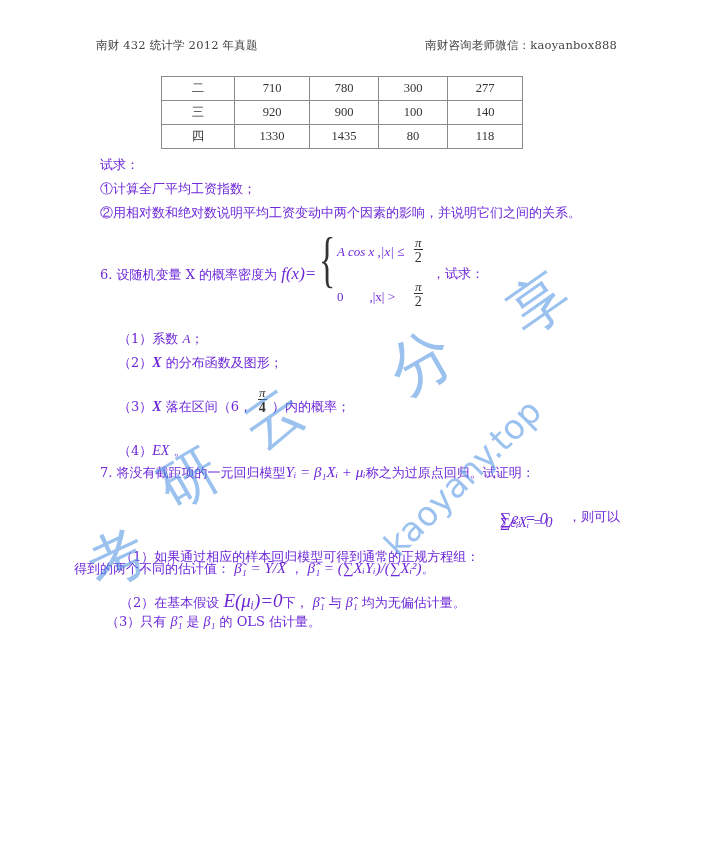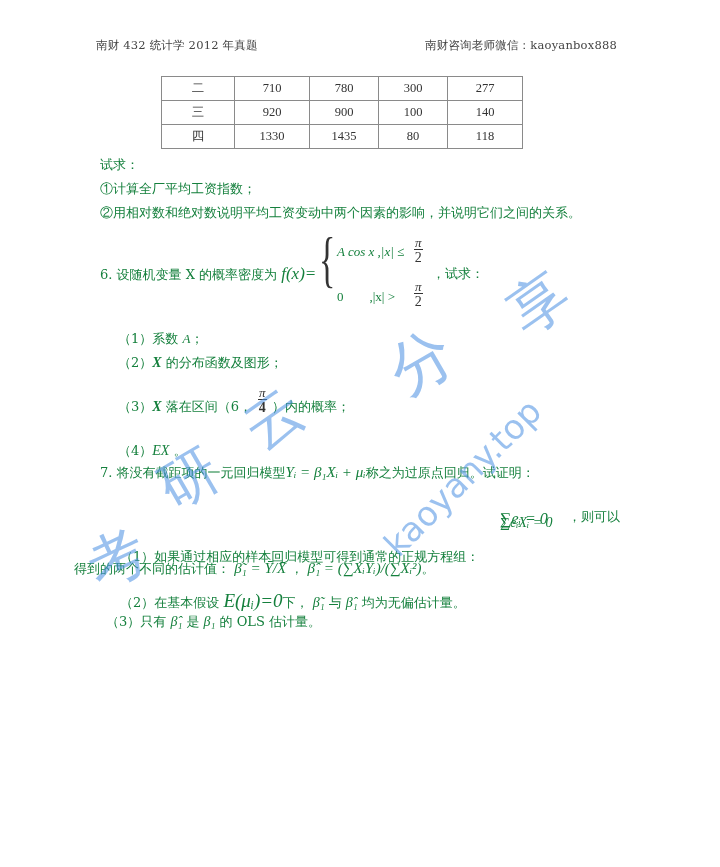--- a/index.html
+++ b/index.html
@@ -15,21 +15,21 @@
     font-family:"Liberation Serif",serif; font-size:12.5px; color:#333;
   }
   table.data td {
     border:1px solid #8a8a8a; text-align:center; height:23px; padding:0;
   }
   table.data td.c0 { width:72px; }
   table.data td.c1 { width:74px; }
   table.data td.c2 { width:68px; }
   table.data td.c3 { width:68px; }
   table.data td.c4 { width:74px; }
-  .line { position:absolute; font-size:13px; color:#15803d; white-space:nowrap; }
+  .line { position:absolute; font-size:13px; color:#6d28d9; white-space:nowrap; }
   .m { font-family:"Liberation Serif",serif; font-style:italic; }
   .mr { font-family:"Liberation Serif",serif; }
   .frac { display:inline-block; text-align:center; vertical-align:middle; font-family:"Liberation Serif",serif; line-height:1; }
   .frac .num { display:block; font-style:italic; font-size:13px; padding:0 1px; border-bottom:1px solid #333; }
   .frac .den { display:block; font-size:14px; padding-top:1px; }
   .brace { position:absolute; font-family:"Liberation Serif",serif; color:#333; }
   .wm { position:absolute; color:#4a90e2; opacity:0.55; font-family:"DejaVu Sans",sans-serif; pointer-events:none; }
 </style>
 </head>
 <body>

